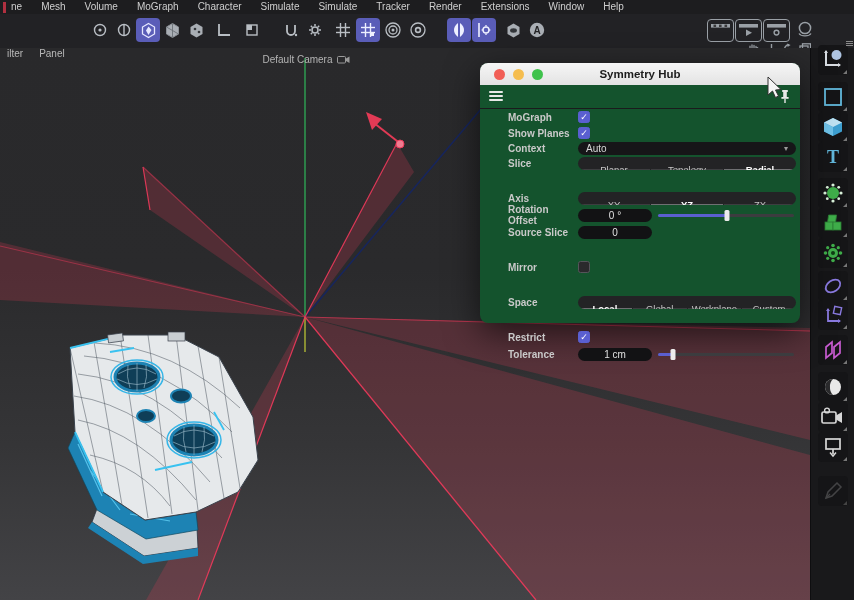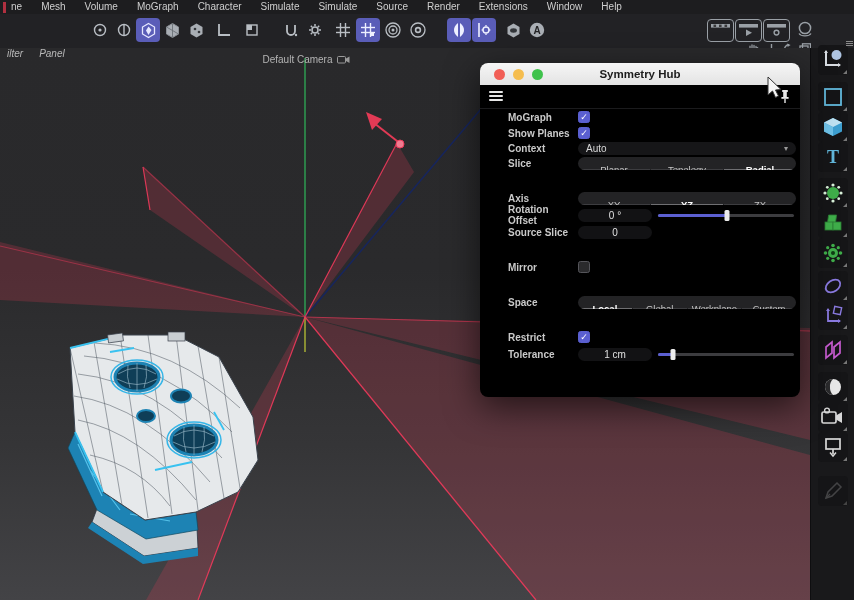--- a/index.html
+++ b/index.html
@@ -17,28 +17,28 @@
          align-items:center;justify-content:center;}
   .ticon.active{background:#5a5db8;}
   .ticon svg{display:block;}
   .rtile{position:absolute;top:5px;width:25px;height:21px;border:1.6px solid #9aa0a6;border-radius:4px;
          display:flex;align-items:center;justify-content:center;}
   
   .mini{position:absolute;display:flex;align-items:center;justify-content:center;width:15px;height:13px;}
   
   #viewport{position:absolute;left:0;top:48px;width:810px;height:552px;
             background:linear-gradient(180deg,#29292b 0%,#2a2a2c 40%,#353537 72%,#434346 100%);}
-  #vp-menu{position:absolute;left:0;top:0;width:810px;height:13px;display:flex;gap:16px;padding-left:7px;font-style:italic;}
+  #vp-menu{position:absolute;left:0;top:0;width:810px;height:13px;display:flex;gap:16px;padding-left:7px;}
   #vp-menu span{color:#b9b9b9;font-size:10px;line-height:12px;}
   #camera-label{position:absolute;left:226px;top:6px;width:160px;display:flex;align-items:center;
                 justify-content:center;gap:4px;color:#b4b4b4;font-size:10px;}
   #scene{position:absolute;left:0;top:10px;}
   
-  #dialog{position:absolute;left:480px;top:63px;width:320px;height:334px;border-radius:8px;
-          background:#000000;box-shadow:0 10px 34px rgba(0,0,0,.6);z-index:6;}
+  #dialog{position:absolute;left:480px;top:63px;width:320px;height:260px;border-radius:8px;
+          background:#14532d;box-shadow:0 10px 34px rgba(0,0,0,.6);z-index:6;}
   #dlg-titlebar{position:absolute;left:0;top:0;width:320px;height:22px;border-radius:8px 8px 0 0;
                 background:linear-gradient(180deg,#f6f6f6,#e3e3e3);display:flex;align-items:center;}
   #dlg-title{position:absolute;left:0;right:0;text-align:center;color:#1c1c1c;font-size:11.5px;font-weight:700;}
   .tl{width:11px;height:11px;border-radius:50%;margin-left:8px;}
   .tl.red{background:#f15e56;margin-left:14px;}
   .tl.yellow{background:#f5bd4f;}
   .tl.green{background:#3fc24c;}
   #dlg-strip{position:absolute;left:0;top:22px;width:320px;height:23px;border-bottom:1px solid #1b1b1d;}
   #hamburger{position:absolute;left:9px;top:6px;width:14px;height:10px;display:flex;flex-direction:column;justify-content:space-between;}
   #hamburger i{display:block;height:2px;background:#e8e8e8;border-radius:1px;}
@@ -82,21 +82,21 @@
 
   <div id="menubar">
     <span class="red-strip"></span>
     <span class="mitem">ne</span>
     <span class="mitem">Mesh</span>
     <span class="mitem">Volume</span>
     <span class="mitem">MoGraph</span>
     <span class="mitem">Character</span>
     <span class="mitem">Simulate</span>
     <span class="mitem">Simulate</span>
-    <span class="mitem">Source</span>
+    <span class="mitem">Tracker</span>
     <span class="mitem">Render</span>
     <span class="mitem">Extensions</span>
     <span class="mitem">Window</span>
     <span class="mitem">Help</span>
   </div>
 
   <div id="toolbar">
     <div class="ticon" style="left:88px">
       <svg width="16" height="16">
           <circle cx="8" cy="8" r="5.5" fill="none" stroke="#b9bec4" stroke-width="1.4"></circle>

